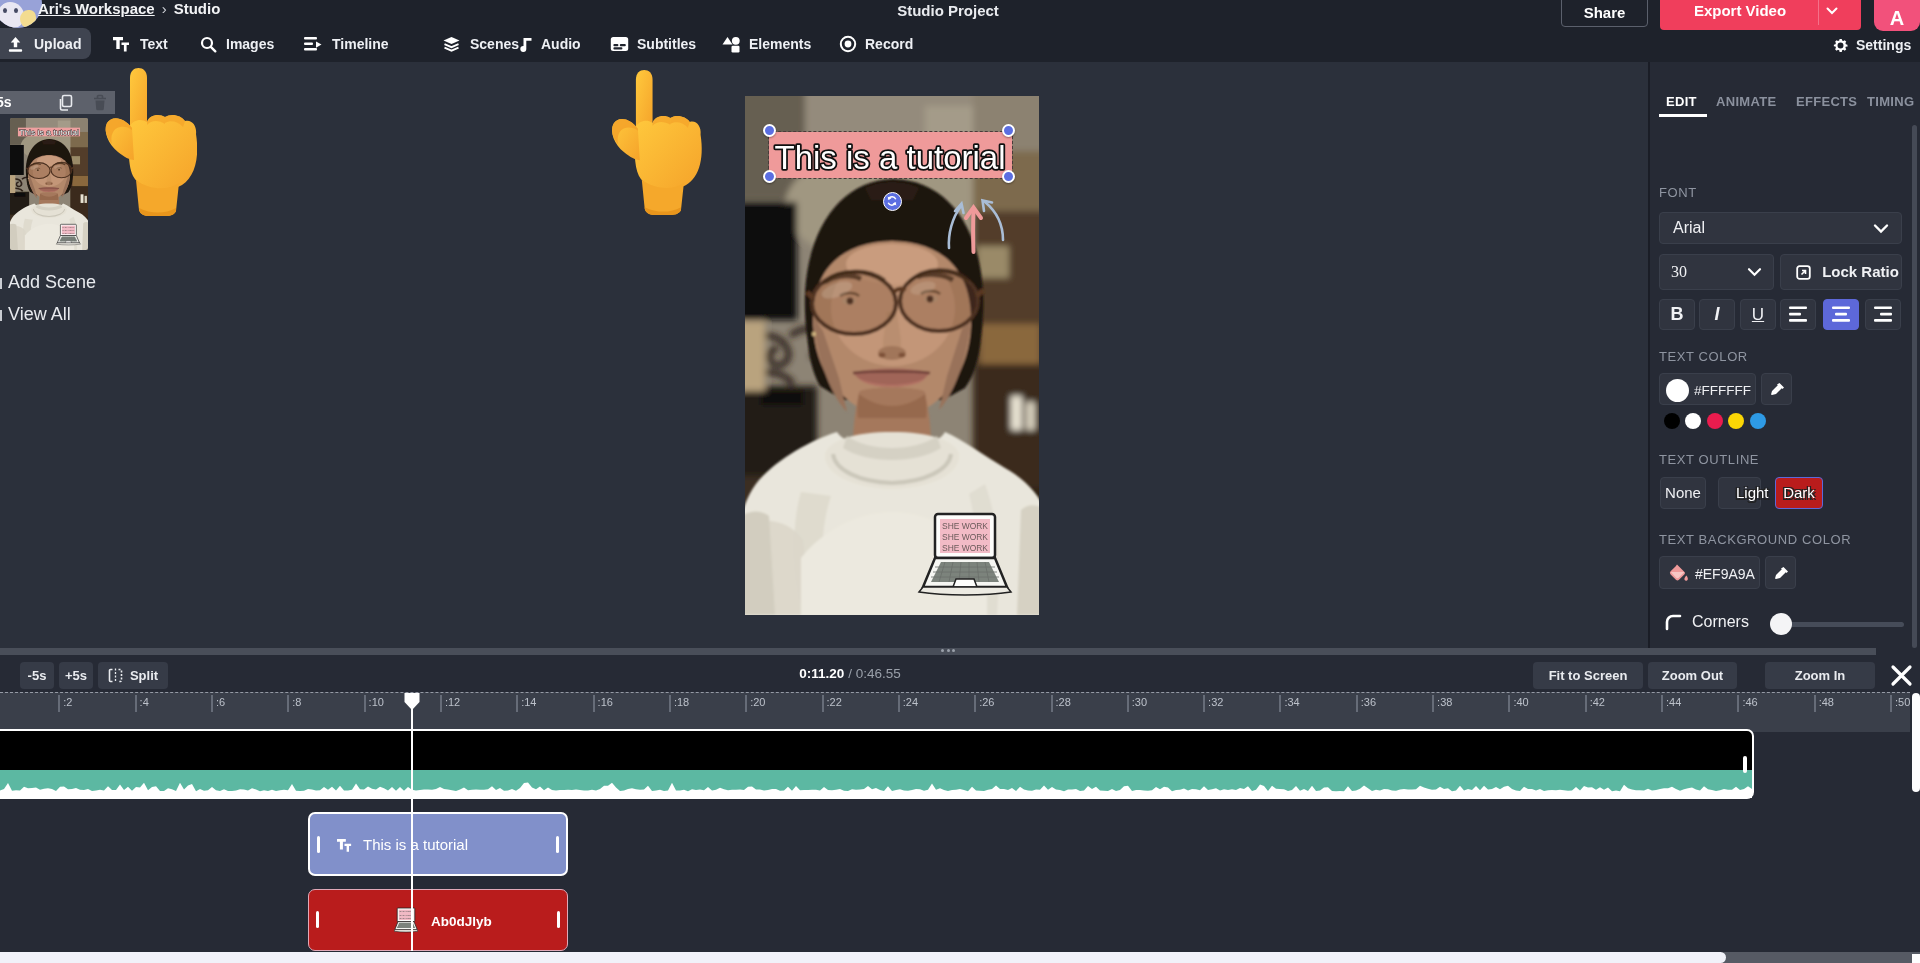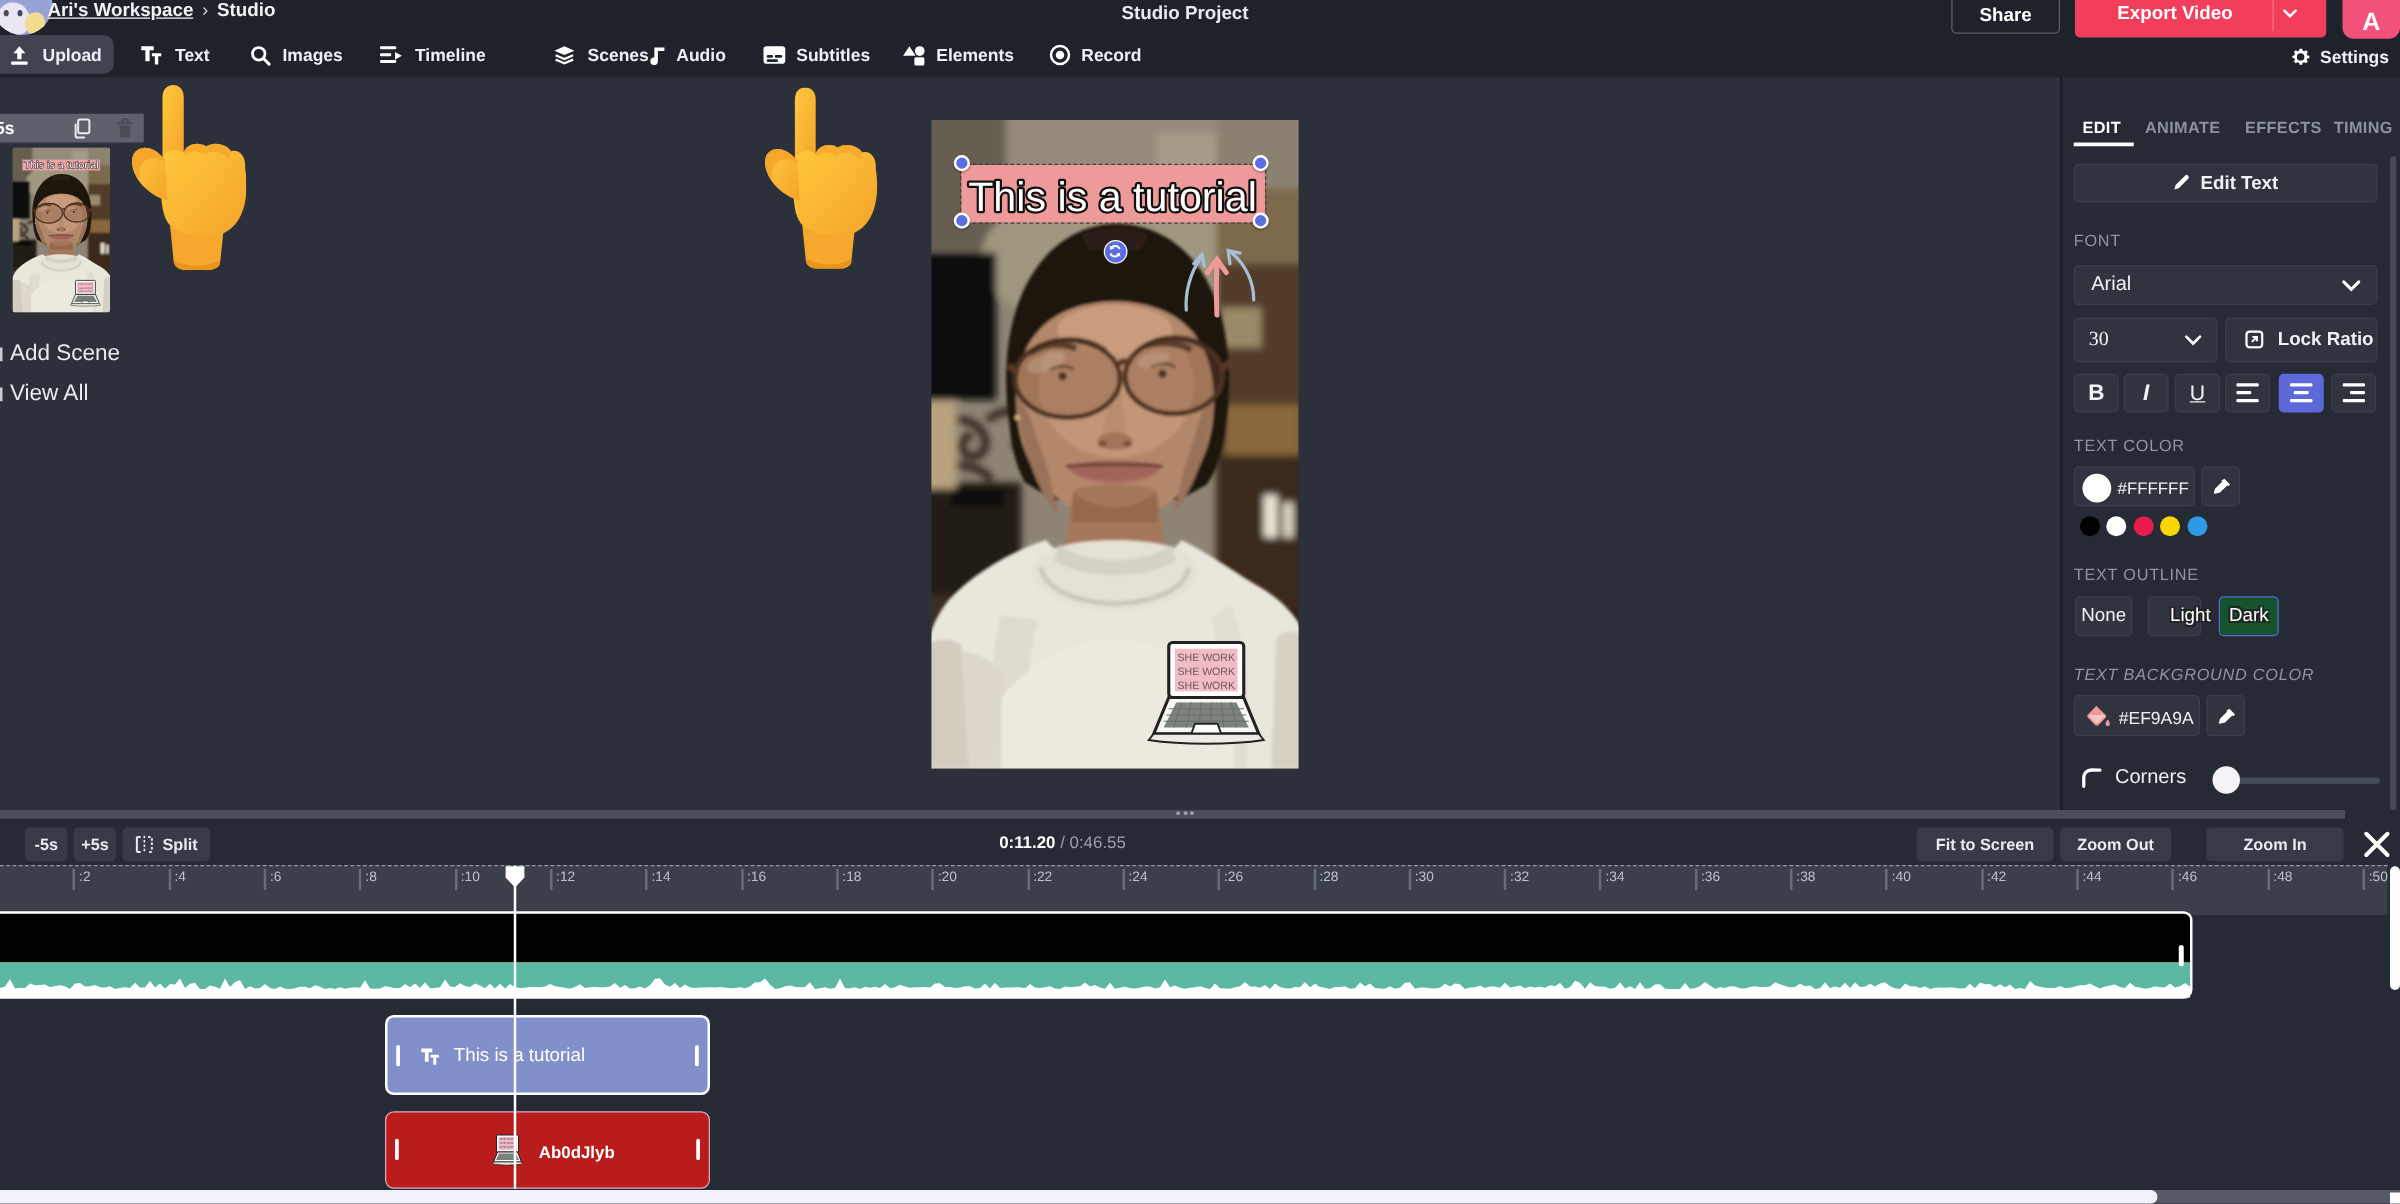--- a/index.html
+++ b/index.html
@@ -323,24 +323,20 @@
         </g>
     </svg>
   </div>
 
   <div id="rpanel">
     <div class="rp tab" style="left:16px;top:32px;color:#fff;">EDIT</div>
     <div class="rp tab" style="left:66px;top:32px;">ANIMATE</div>
     <div class="rp tab" style="left:146px;top:32px;">EFFECTS</div>
     <div class="rp tab" style="left:217px;top:32px;">TIMING</div>
     <div class="rp" style="left:9px;top:52px;width:48px;height:3px;background:#fff;"></div>
-    <div class="rp rbtn" style="left:9px;top:69px;width:243px;height:31px;text-align:center;font-size:15px;font-weight:bold;line-height:29px;">
-      <svg style="vertical-align:-2px;margin-right:8px;" width="14" height="14" viewBox="0 0 14 14">
-          <path d="M1.5 12.5 L2.5 9 L10 1.5 A1.3 1.3 0 0 1 12.5 4 L5 11.5 Z" fill="#fff"></path>
-        </svg>Edit Text</div>
     <div class="rp seclabel" style="left:9px;top:123px;">FONT</div>
     <div class="rp rbtn" style="left:9px;top:150px;width:243px;height:32px;font-size:16px;line-height:30px;">
       <span style="margin-left:13px;">Arial</span>
       <svg class="abs" style="right:12px;top:10px;" width="16" height="12" viewBox="0 0 16 12">
           <path d="M2 2.5 L8 8.5 L14 2.5" fill="none" stroke="#fff" stroke-width="2.4" stroke-linecap="round"></path>
         </svg>
     </div>
     <div class="rp rbtn" style="left:9px;top:192px;width:115px;height:36px;font-size:16px;line-height:34px;">
       <span style="margin-left:11px;font-family:Liberation Serif, serif;">30</span>
       <svg class="abs" style="right:11px;top:12px;" width="15" height="11" viewBox="0 0 16 12">
@@ -395,22 +391,22 @@
         </svg>
       </div>
     <div class="rp dot" style="left:14px;top:351px;background:#000;"></div>
     <div class="rp dot" style="left:35px;top:351px;background:#fff;"></div>
     <div class="rp dot" style="left:57px;top:351px;background:#ea1c4e;"></div>
     <div class="rp dot" style="left:78px;top:351px;background:#fbd605;"></div>
     <div class="rp dot" style="left:100px;top:351px;background:#2e9ae5;"></div>
     <div class="rp seclabel" style="left:9px;top:390px;">TEXT OUTLINE</div>
     <div class="rp rbtn" style="left:10px;top:415px;width:46px;height:32px;text-align:center;font-size:15px;line-height:30px;">None</div>
     <div class="rp rbtn" style="left:68px;top:415px;width:43px;height:32px;text-align:center;font-size:15px;line-height:30px;padding-left:17px;"><span style="color:#fff;text-shadow:-1.5px -1.5px 0 #222,1.5px -1.5px 0 #222,-1.5px 1.5px 0 #222,1.5px 1.5px 0 #222;">Light</span></div>
-    <div class="rp rbtn" style="left:125px;top:415px;width:48px;height:32px;text-align:center;font-size:15px;line-height:30px;background:#14532d;border-color:#5d68d9;"><span style="color:#fff;text-shadow:-1.5px -1.5px 0 #222,1.5px -1.5px 0 #222,-1.5px 1.5px 0 #222,1.5px 1.5px 0 #222;">Dark</span></div>
-    <div class="rp seclabel" style="left:9px;top:470px;font-style:italic;">TEXT BACKGROUND COLOR</div>
+    <div class="rp rbtn" style="left:125px;top:415px;width:48px;height:32px;text-align:center;font-size:15px;line-height:30px;background:#b91c1c;border-color:#5d68d9;"><span style="color:#fff;text-shadow:-1.5px -1.5px 0 #222,1.5px -1.5px 0 #222,-1.5px 1.5px 0 #222,1.5px 1.5px 0 #222;">Dark</span></div>
+    <div class="rp seclabel" style="left:9px;top:470px;">TEXT BACKGROUND COLOR</div>
     <div class="rp rbtn" style="left:9px;top:494px;width:101px;height:33px;">
       <svg class="abs" style="left:8px;top:6px;" width="21" height="21" viewBox="0 0 21 21">
           <path d="M9 1.5 L16.5 9 A1.6 1.6 0 0 1 16.5 11.2 L11 16.7 A2.2 2.2 0 0 1 7.9 16.7 L2.6 11.4 A2.2 2.2 0 0 1 2.6 8.3 L7.5 3.4 Z" fill="#ef9a9a"></path>
           <path d="M2.8 9 H16.4 L11 14.6 A2.2 2.2 0 0 1 7.9 14.6 Z" fill="#f7c6c4"></path>
           <path d="M18.5 12.5 C20 14.8 20.3 16.3 19.3 17.3 C18.4 18.2 17 17.9 16.5 16.8 C16 15.6 17 13.8 18.5 12.5 Z" fill="#ef9a9a"></path>
         </svg>
       <span style="position:absolute;left:35px;top:9px;font-size:14px;">#EF9A9A</span>
     </div>
     <div class="rp rbtn" style="left:115px;top:494px;width:31px;height:33px;">
         <svg class="abs" style="left:7px;top:8px;" width="17" height="17" viewBox="0 0 17 17">

